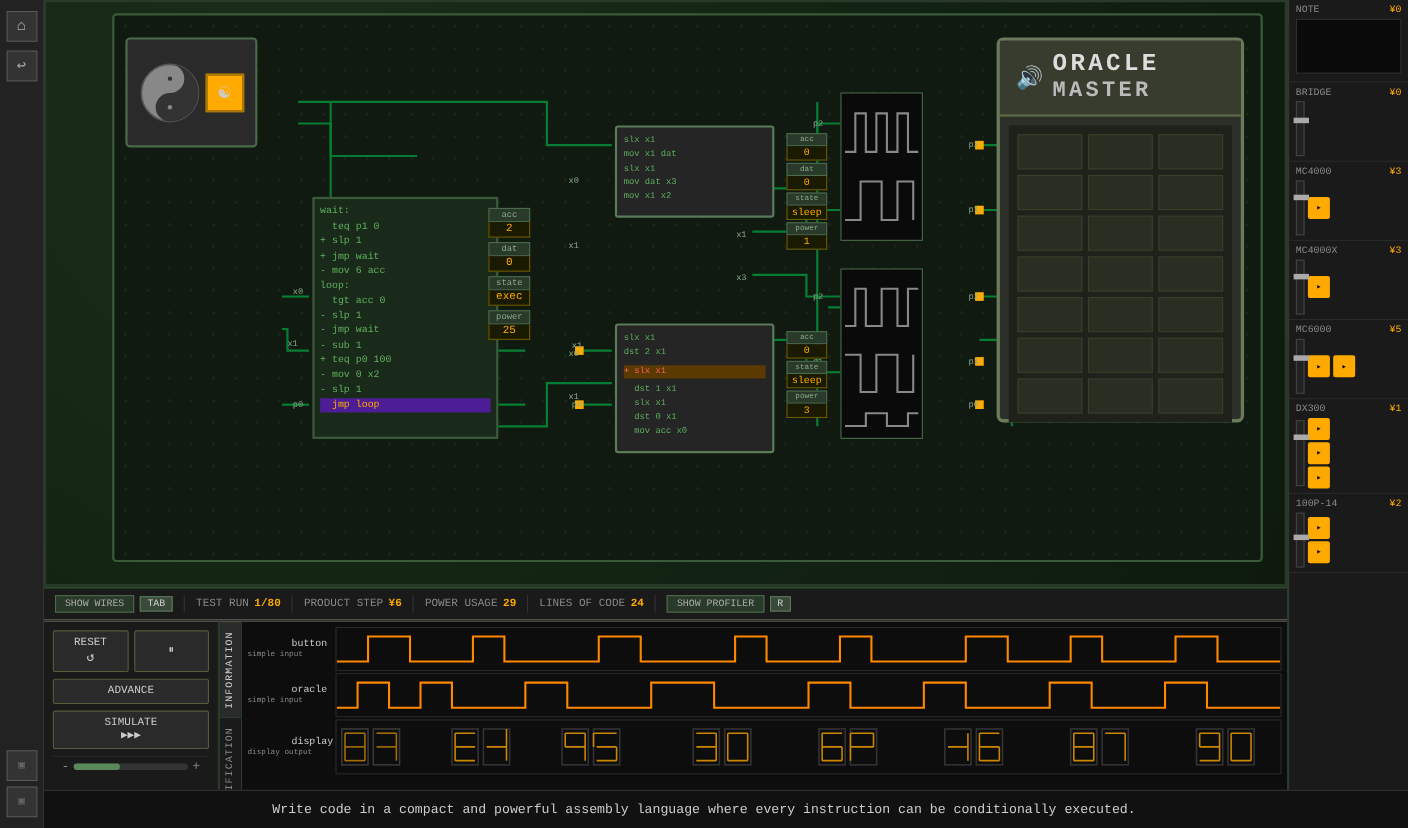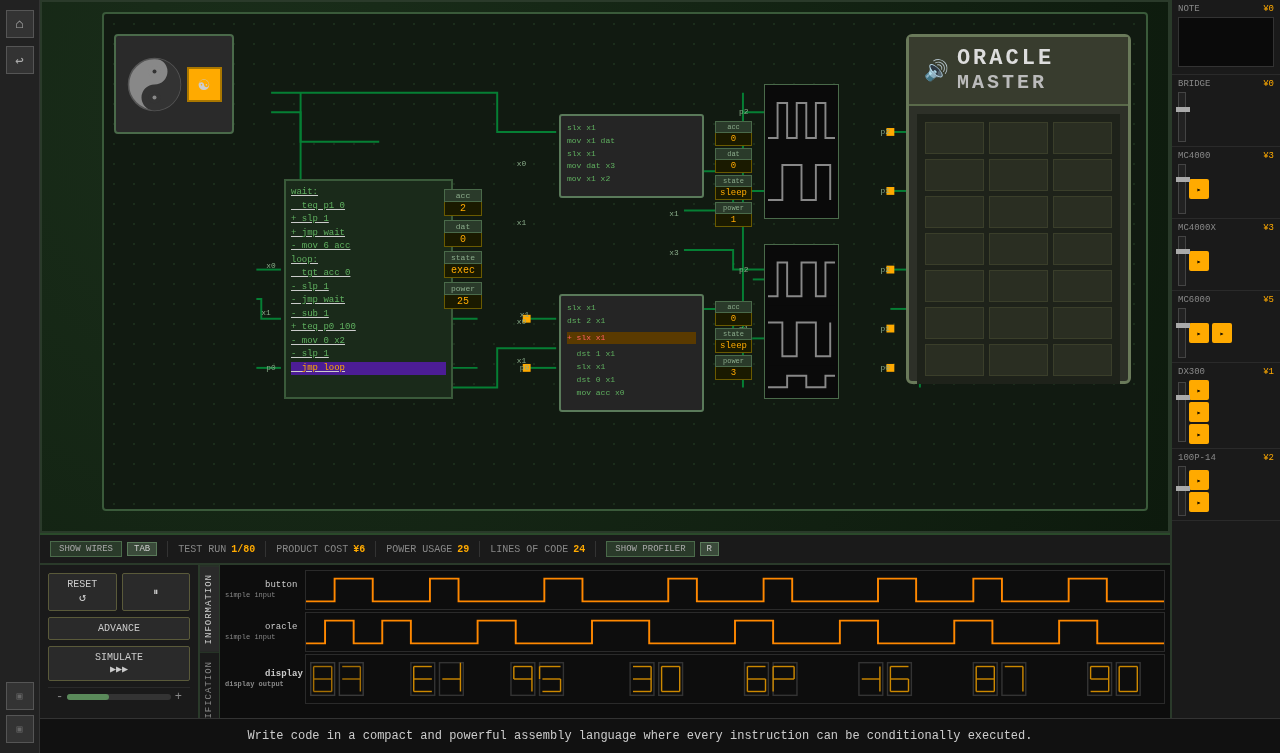--- a/index.html
+++ b/index.html
@@ -542,21 +542,21 @@
             <circle cx="27.5" cy="14.5" r="6" fill="#888"></circle>
             <circle cx="27.5" cy="40.5" r="6" fill="#333"></circle>
             <circle cx="27.5" cy="14.5" r="2" fill="#333"></circle>
             <circle cx="27.5" cy="40.5" r="2" fill="#888"></circle>
           </svg>
           <div style="display:flex;flex-direction:column;gap:5px;">
             <div style="width:35px;height:35px;background:#ffaa00;border:2px solid #aa7700;display:flex;align-items:center;justify-content:center;font-size:18px;">☯</div>
           </div>
         </div>
 
-        <div style="position:absolute;left:180px;top:165px;width:169px;min-height:220px;background:#1a2a1a;border:2px solid #3a5a3a;padding:5px;text-decoration:underline;">
+        <div style="position:absolute;left:180px;top:165px;width:169px;min-height:220px;background:#1a2a1a;border:2px solid #3a5a3a;padding:5px;">
           <div class="code-text">wait:
   teq p1 0
 + slp 1
 + jmp wait
 - mov 6 acc
 loop:
   tgt acc 0
 - slp 1
 - jmp wait
 - sub 1
@@ -701,21 +701,21 @@
       </div>
     </div>
 
     <div class="status-bar">
       <button class="status-btn">SHOW WIRES</button>
       <span class="tab-key">TAB</span>
       <div style="width:1px;height:16px;background:#333;margin:0 5px;"></div>
       <span class="status-key">TEST RUN</span>
       <span class="status-val">1/80</span>
       <div style="width:1px;height:16px;background:#333;margin:0 5px;"></div>
-      <span class="status-key">PRODUCT COST</span>
+      <span class="status-key">PRODUCT STEP</span>
       <span class="status-val">¥6</span>
       <div style="width:1px;height:16px;background:#333;margin:0 5px;"></div>
       <span class="status-key">POWER USAGE</span>
       <span class="status-val">29</span>
       <div style="width:1px;height:16px;background:#333;margin:0 5px;"></div>
       <span class="status-key">LINES OF CODE</span>
       <span class="status-val">24</span>
       <div style="width:1px;height:16px;background:#333;margin:0 5px;"></div>
       <button class="status-btn">SHOW PROFILER</button>
       <span class="tab-key">R</span>
@@ -778,21 +778,21 @@
           </div>
           <div class="wave-canvas">
             <svg width="100%" height="100%" viewBox="0 0 900 40" preserveAspectRatio="none">
               <rect width="900" height="40" fill="#0d0d0d"></rect>
 
               <polyline points="0,32 20,32 20,8 50,8 50,32 80,32 80,8 110,8 110,32 180,32 180,8 220,8 220,32 300,32 300,8 360,8 360,32 450,32 450,8 490,8 490,32 560,32 560,8 600,8 600,32 680,32 680,8 720,8 720,32 790,32 790,8 830,8 830,32 900,32" stroke="#ff8800" stroke-width="2" fill="none"></polyline>
             </svg>
           </div>
         </div>
 
-        <div class="wave-row" style="height:50px;font-weight:bold;">
+        <div class="wave-row" style="height:50px;">
           <div class="wave-label">
             <div class="wave-label-main">display</div>
             <div style="font-size:7px;color:#888;">display output</div>
           </div>
           <div class="wave-canvas" style="height:50px;">
             
             <svg width="100%" height="100%" viewBox="0 0 900 50" preserveAspectRatio="none">
               <rect width="900" height="50" fill="#0d0d0d"></rect>
 
               <g stroke="#cc8800" stroke-width="1.5" fill="none" opacity="0.8">

